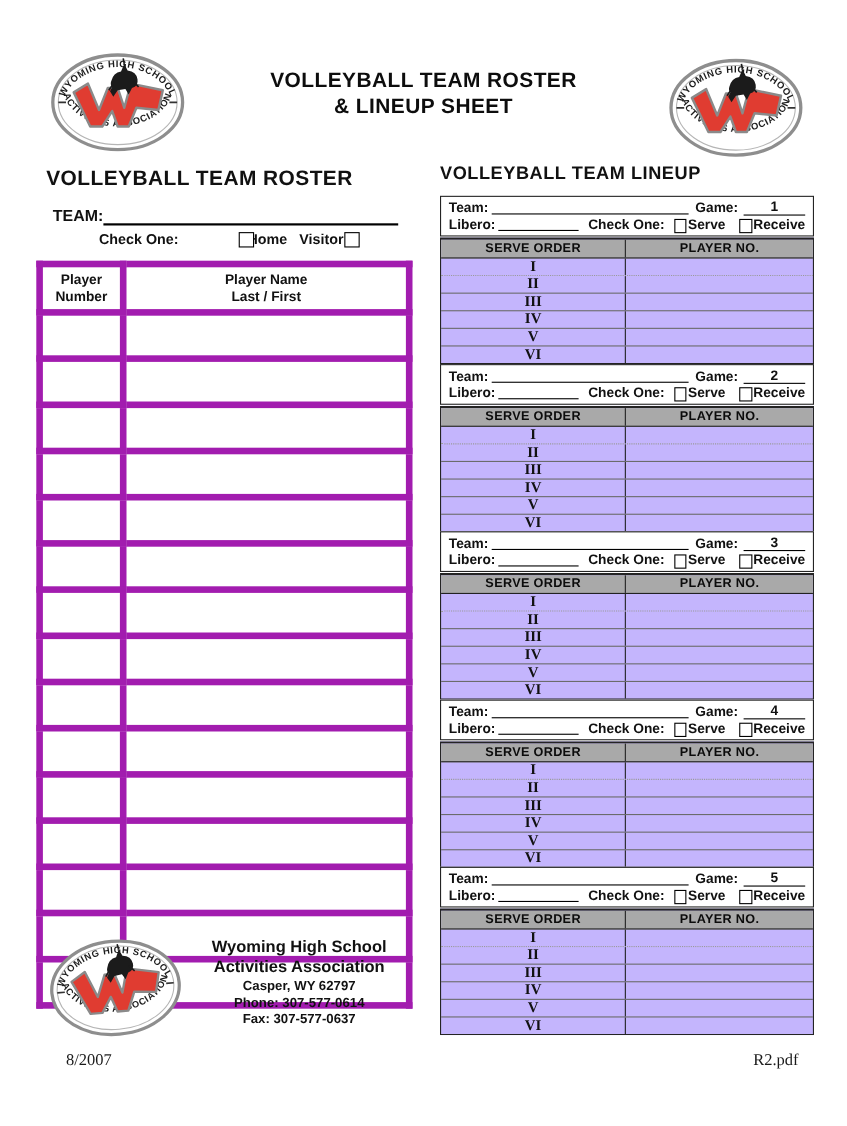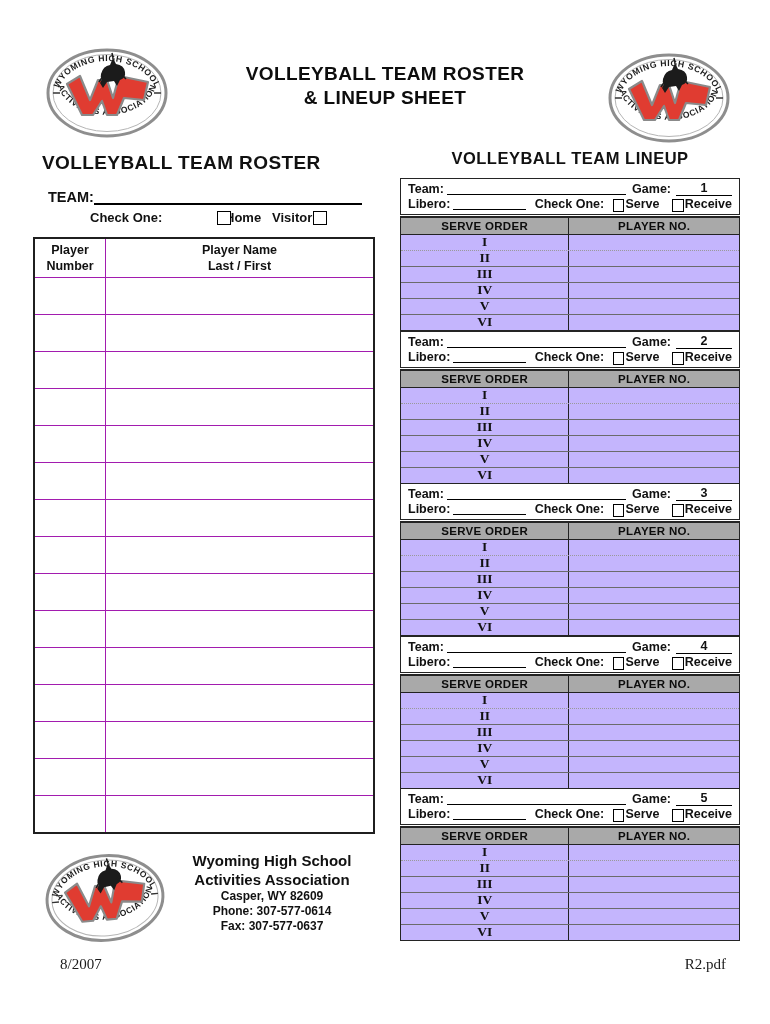--- a/index.html
+++ b/index.html
@@ -9,38 +9,38 @@
   
   .logo-slot{position:absolute;}
   #logo-tl{left:44px;top:48px;width:126px;height:90px;}
   #logo-tr{left:606px;top:53px;width:126px;height:90px;}
   #logo-ft{left:44px;top:853px;width:122px;height:90px;transform:rotate(-5deg);}
   .page-title{position:absolute;left:200px;top:62px;width:370px;text-align:center;
               font-size:19px;font-weight:bold;line-height:24px;letter-spacing:.4px;color:#0d0d0d;}
 
   
   .roster-heading{position:absolute;left:42px;top:152px;font-size:19px;font-weight:bold;letter-spacing:.4px;}
-  .lineup-heading{position:absolute;left:400px;top:149px;width:340px;text-align:center;
+  .lineup-heading{position:absolute;left:400px;top:149px;width:340px;text-align:left;
                   font-size:16.5px;font-weight:bold;letter-spacing:.5px;}
 
   
   .team-line{position:absolute;left:48px;top:188px;width:314px;display:flex;align-items:flex-end;}
   .team-label{font-size:14.5px;font-weight:bold;}
   .team-underline{flex:1;border-bottom:2px solid #000;height:15px;}
   .checkone-row{position:absolute;left:48px;top:210px;width:320px;height:18px;
                 font-size:13px;font-weight:bold;}
   .checkone-row span{position:absolute;white-space:nowrap;}
   .co-label{left:42px;}  .co-home{left:134px;margin-left:43px;}  .co-visitor{left:224px;}
   .cb{display:inline-block;width:12px;height:12px;border:1.5px solid #000;background:#fff;vertical-align:-1px;}
   .cb-home{position:absolute;left:169px;top:1px;}
   .cb-visitor{position:absolute;left:265px;top:1px;}
 
   table.roster{position:absolute;left:33px;top:237px;width:342px;border-collapse:collapse;
                border:2px solid #1f1f1f;table-layout:fixed;}
-  table.roster th,table.roster td{border:1px solid #a21caf;padding:0;}
+  table.roster th,table.roster td{border:6px solid #a21caf;padding:0;}
   table.roster th{height:38px;font-size:12.5px;font-weight:bold;text-align:center;
                   white-space:pre-line;line-height:16px;vertical-align:middle;}
   table.roster td{height:36px;}
   .col-num{width:70px;}
 
   
   .game{position:absolute;left:400px;width:340px;}
   .ginfo{border:1.5px solid #242424;padding:2px 7px 3px 7px;background:#fff;}
   .gline{display:flex;align-items:flex-end;font-size:12.5px;font-weight:bold;
          height:15px;line-height:14px;white-space:nowrap;}
@@ -469,21 +469,21 @@
     <line x1="109" y1="45" x2="116" y2="45" stroke="#333" stroke-width="1.5"></line>
     <path d="M22,36 L35,28 L45,52 L53,32 L62,32 L68,50 L74,28 L103,34 L99,52 L79,50 L72,67 L62,67 L57,53 L48,67 L37,67 Z" fill="#e03c31" stroke="#8a8a8a" stroke-width="2.2" stroke-linejoin="round"></path>
     <g>
       <path d="M56,26 q2,-8 9,-9 l3,-7 3,6 q8,1 9,8 q1,6 -5,8 l-3,6 -3,-5 -7,1 -4,6 -3,-5 2,-4 q-2,-2 -1,-5 z" fill="#1b1b1b"></path>
       <path d="M58,28 l-4,6 M76,26 l5,5 M68,10 l-1,-5" stroke="#1b1b1b" stroke-width="1.5" fill="none"></path>
     </g>
   </svg></div>
   <div class="assoc">
     <div class="big">Wyoming High School</div>
     <div class="big">Activities Association</div>
-    <div class="small">Casper, WY 82609</div>
+    <div class="small">Casper, WY 62797</div>
     <div class="small">Phone: 307-577-0614</div>
     <div class="small">Fax: 307-577-0637</div>
   </div>
 
   <div class="stamp stamp-left">8/2007</div>
   <div class="stamp stamp-right">R2.pdf</div>
 
 </div>
 
 </body></html>

